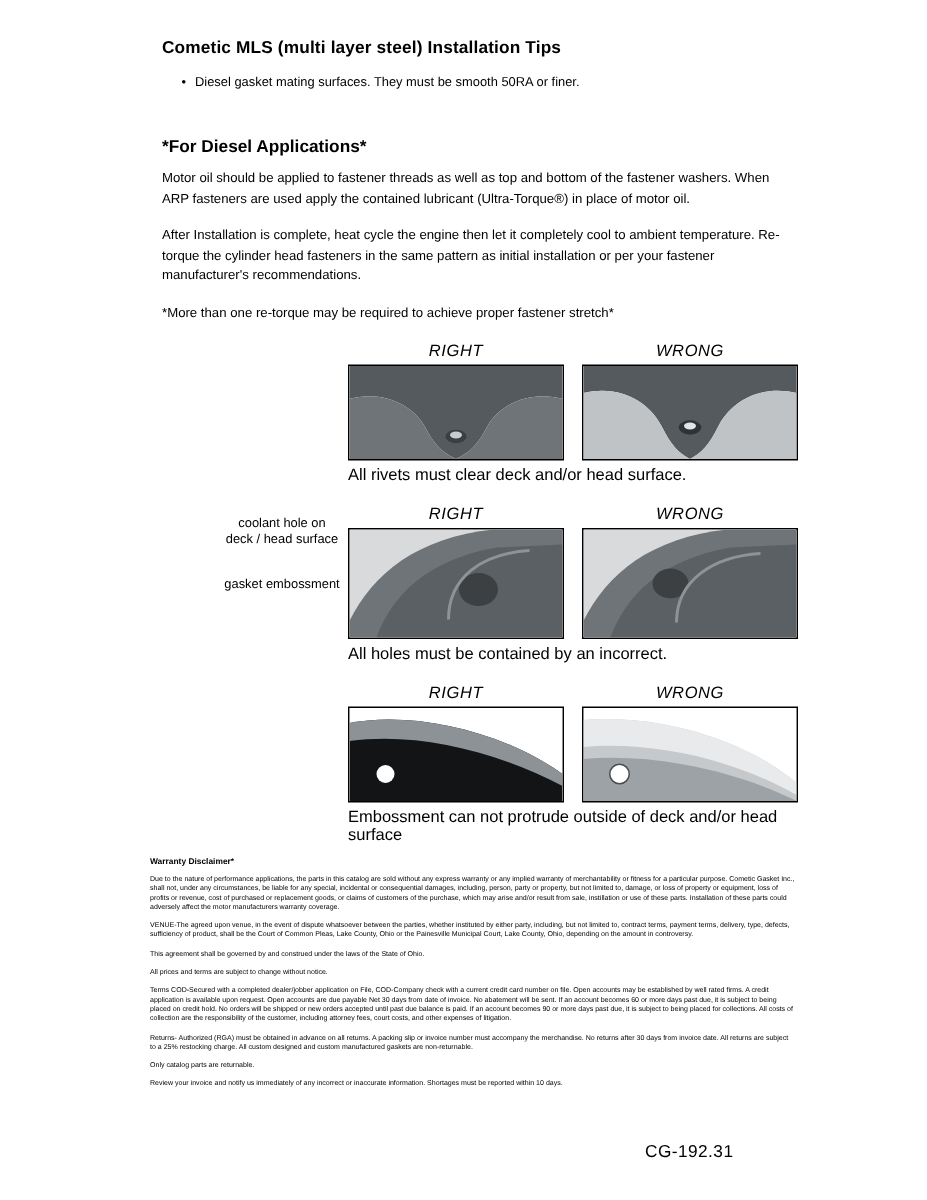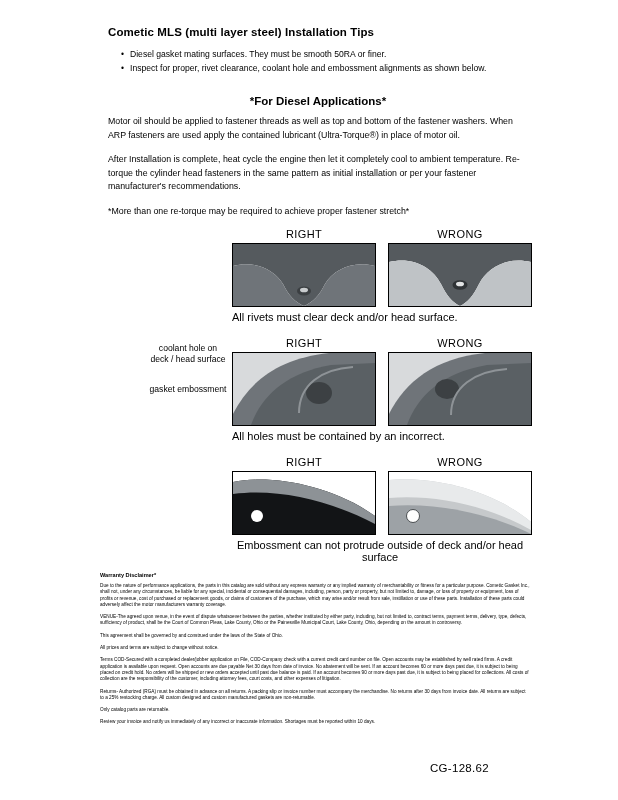--- a/index.html
+++ b/index.html
@@ -67,22 +67,21 @@
   ul.subbullets > li::before {
     content: "\2022";
     position: absolute;
     left: 0px;
     top: 0px;
     font-size: 8.6px;
   }
   h2.subhead {
     font-size: 11.5px;
     font-weight: bold;
-    margin: 20px 0 8px 0;
-    text-align: center;
+    margin: 31px 0 8px 0;
   }
   p.body {
     font-size: 8.8px;
     line-height: 13.5px;
     margin: 0 0 11px 0;
   }
   p.body.last {
     margin-bottom: 0;
   }
 
@@ -94,20 +93,21 @@
     width: 420px;
   }
   .figrow {
     position: relative;
     display: flex;
     gap: 12px;
     margin-left: 124px;
   }
   .figcell {
     width: 150px;
+    font-style: italic;
   }
   .figlabel {
     font-size: 11px;
     text-align: center;
     margin-bottom: 3px;
     letter-spacing: 0.4px;
   }
   .figbox {
     width: 142px;
     height: 62px;
@@ -118,21 +118,21 @@
   }
   .figbox.tall {
     height: 72px;
   }
   .figbox svg { display: block; }
   .caption {
     font-size: 11px;
     margin: 4px 0 0 124px;
     line-height: 12px;
   }
-  .caption.wide { margin-left: 124px; text-align: center; }
+  .caption.wide { margin-left: 124px; }
 
   
   .annot {
     position: absolute;
     font-size: 8.6px;
     text-align: center;
     line-height: 11px;
   }
   .annot-line {
     position: absolute;
@@ -168,21 +168,20 @@
 </head>
 <body>
 
 <div class="page">
 
   <div class="content">
     <h1 class="title">Cometic MLS (multi layer steel) Installation Tips</h1>
 
     <ul class="subbullets">
       <li>Diesel gasket mating surfaces.  They must be smooth 50RA or finer.</li>
-      <li>Inspect for proper, rivet clearance, coolant hole and embossment alignments as shown below.</li>
     </ul>
 
     <h2 class="subhead">*For Diesel Applications*</h2>
     <p class="body">Motor oil should be applied to fastener threads as well as top and bottom of the fastener washers.  When ARP fasteners are used apply the contained lubricant (Ultra-Torque®) in place of motor oil.</p>
     <p class="body">After Installation is complete, heat cycle the engine then let it completely cool to ambient temperature. Re-torque the cylinder head fasteners in the same pattern as initial installation or per your fastener manufacturer's recommendations.</p>
     <p class="body last">*More than one re-torque may be required to achieve proper fastener stretch*</p>
   </div>
 
   <div class="figures">
 
@@ -292,14 +291,14 @@
     <p>Due to the nature of performance applications, the parts in this catalog are sold without any express warranty or any implied warranty of merchantability or fitness for a particular purpose.  Cometic Gasket Inc., shall not, under any circumstances, be liable for any special, incidental or consequential damages, including, person, party or property, but not limited to, damage, or loss of property or equipment, loss of profits or revenue, cost of purchased or replacement goods, or claims of customers of the purchase, which may arise and/or result from sale, instillation or use of these parts.  Installation of these parts could adversely affect the motor manufacturers warranty coverage.</p>
     <p>VENUE-The agreed upon venue, in the event of dispute whatsoever between the parties, whether instituted by either party, including, but not limited to, contract terms, payment terms, delivery, type, defects, sufficiency of product, shall be the Court of Common Pleas, Lake County, Ohio or the Painesville Municipal Court, Lake County, Ohio, depending on the amount in controversy.</p>
     <p>This agreement shall be governed by and construed under the laws of the State of Ohio.</p>
     <p>All prices and terms are subject to change without notice.</p>
     <p>Terms COD-Secured with a completed dealer/jobber application on File, COD-Company check with a current credit card number on file.  Open accounts may be established by well rated firms.  A credit application is available upon request.  Open accounts are due payable Net 30 days from date of invoice.  No abatement will be sent.  If an account becomes 60 or more days past due, it is subject to being placed on credit hold.  No orders will be shipped or new orders accepted until past due balance is paid.  If an account becomes 90 or more days past due, it is subject to being placed for collections.  All costs of collection are the responsibility of the customer, including attorney fees, court costs, and other expenses of litigation.</p>
     <p>Returns- Authorized (RGA) must be obtained in advance on all returns.  A packing slip or invoice number must accompany the merchandise.  No returns after 30 days from invoice date.  All returns are subject to a 25% restocking charge.  All custom designed and custom manufactured gaskets are non-returnable.</p>
     <p>Only catalog parts are returnable.</p>
     <p>Review your invoice and notify us immediately of any incorrect or inaccurate information.  Shortages must be reported within 10 days.</p>
   </div>
 
-  <div class="docnum">CG-128.62</div>
+  <div class="docnum">CG-192.31</div>
 </div>
 
 </body></html>

